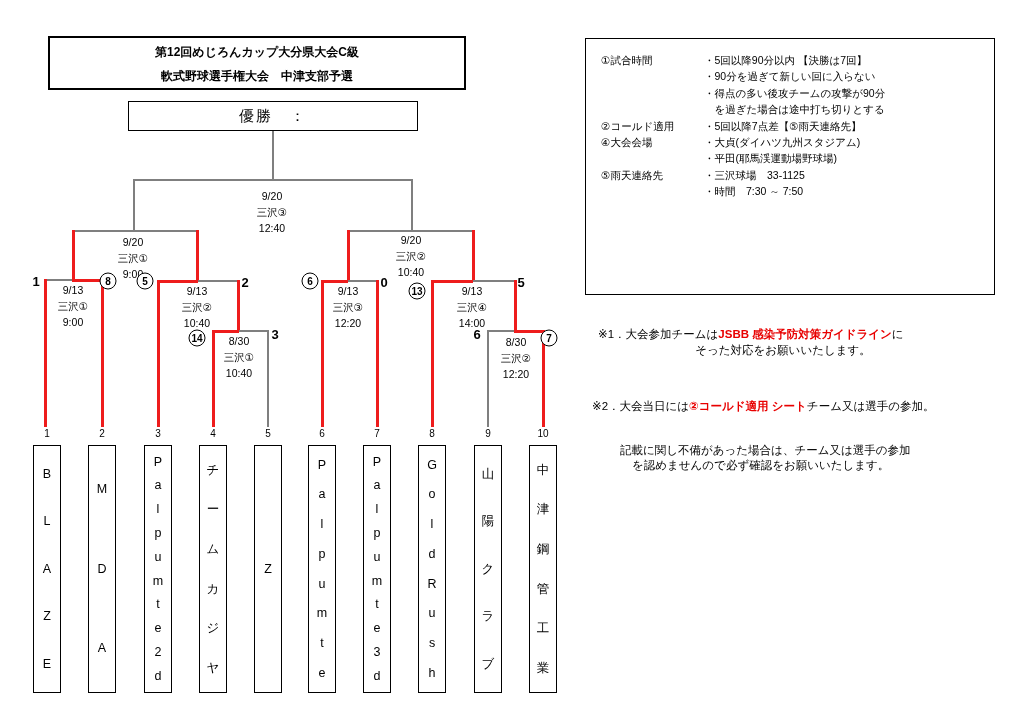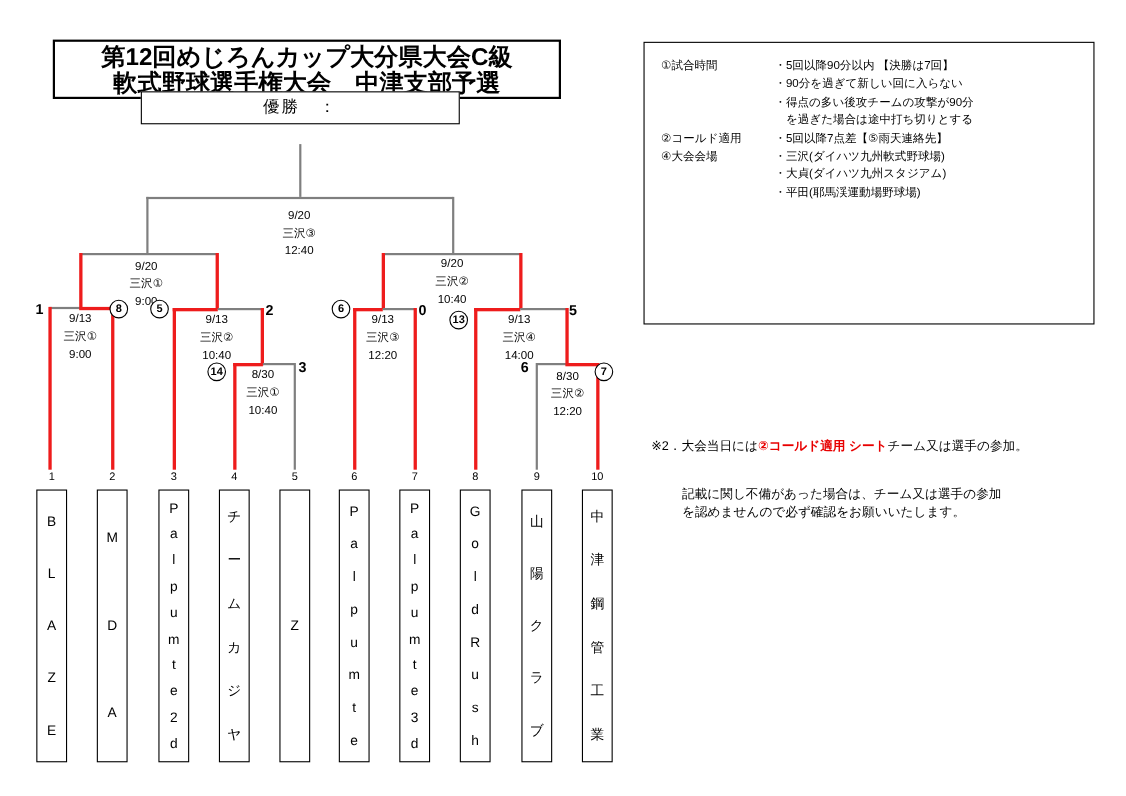--- a/index.html
+++ b/index.html
@@ -1,22 +1,22 @@
 <!DOCTYPE html>
 <html><head>
 <meta charset="utf-8">
 <style>
   html,body{margin:0;padding:0;background:#fff;}
   #page{position:relative;width:1024px;height:724px;background:#fff;
         font-family:"Liberation Sans","DejaVu Sans",sans-serif;color:#000;overflow:hidden;}
   
   .box{position:absolute;border:2px solid #000;box-sizing:border-box;background:#fff;}
-  #title-box{left:48px;top:36px;width:462px;height:54px;text-align:center;
-             font-weight:bold;font-size:22px;line-height:24px;padding-top:2px;}
-  #champion-box{left:128px;top:83px;width:290px;height:30px;border-width:1.5px;
+  #title-box{left:48px;top:36px;width:418px;height:54px;text-align:center;
+             font-weight:bold;font-size:12px;line-height:24px;padding-top:2px;}
+  #champion-box{left:128px;top:101px;width:290px;height:30px;border-width:1.5px;
                 text-align:center;font-size:15px;line-height:28px;letter-spacing:2px;}
   #rules-box{left:585px;top:38px;width:410px;height:257px;border-width:1.5px;
              padding:13px 8px 0 15px;font-size:10.5px;line-height:16.4px;}
   .rrow{display:flex;}
   .rlabel{width:103px;flex:none;}
   .rlines{flex:1;}
   
   .ln{position:absolute;}
   .r{background:#ee1c1c;}
   .g{background:#7f7f7f;}
@@ -66,34 +66,46 @@
     </div>
     <div class="rrow">
       <div class="rlabel">②コールド適用</div>
       <div class="rlines">
         <div>・5回以降7点差【⑤雨天連絡先】</div>
       </div>
     </div>
     <div class="rrow">
       <div class="rlabel">④大会会場</div>
       <div class="rlines">
-        <div>・三沢(ダイハツ九州軟式野球場)</div>
         <div>・大貞(ダイハツ九州スタジアム)</div>
         <div>・平田(耶馬渓運動場野球場)</div>
       </div>
     </div>
-  </div>
-
+    <div class="rrow">
+      <div class="rlabel">⑤雨天連絡先</div>
+      <div class="rlines">
+        <div>・三沢球場　33-1125</div>
+        <div>・時間　7:30 ～ 7:50</div>
+      </div>
+    </div>
+  </div>
+
+  <div class="note" style="left:598px;top:326px;width:400px;">
+    <div>
+      <span>※1．大会参加チームは</span><span class="red">JSBB 感染予防対策ガイドライン</span><span>に</span>
+    </div>
+    <div style="text-align:center;width:370px;">そった対応をお願いいたします。</div>
+  </div>
 
   <div class="note" style="left:592px;top:398px;width:420px;">
     <div>
       <span>※2．大会当日には</span><span class="red">②コールド適用 シート</span><span>チーム又は選手の参加。</span>
     </div>
     <div style="margin-left:28px;margin-top:28px;">記載に関し不備があった場合は、チーム又は選手の参加</div>
-    <div style="margin-left:28px;">を認めませんので必ず確認をお願いいたします。</div>
+    <div style="margin-left:40px;font-family:Liberation Mono, monospace;">を認めませんので必ず確認をお願いいたします。</div>
   </div>
 
   <div class="ln g" style="left:272px;top:131px;width:1.5px;height:48px;"></div>
   <div class="ln g" style="left:133px;top:179px;width:279px;height:1.5px;"></div>
   <div class="ln g" style="left:133px;top:179px;width:1.5px;height:51px;"></div>
   <div class="ln g" style="left:411px;top:179px;width:1.5px;height:51px;"></div>
 
   <div class="ln g" style="left:73px;top:230px;width:125px;height:1.5px;"></div>
   <div class="ln g" style="left:348px;top:230px;width:126px;height:1.5px;"></div>
 

